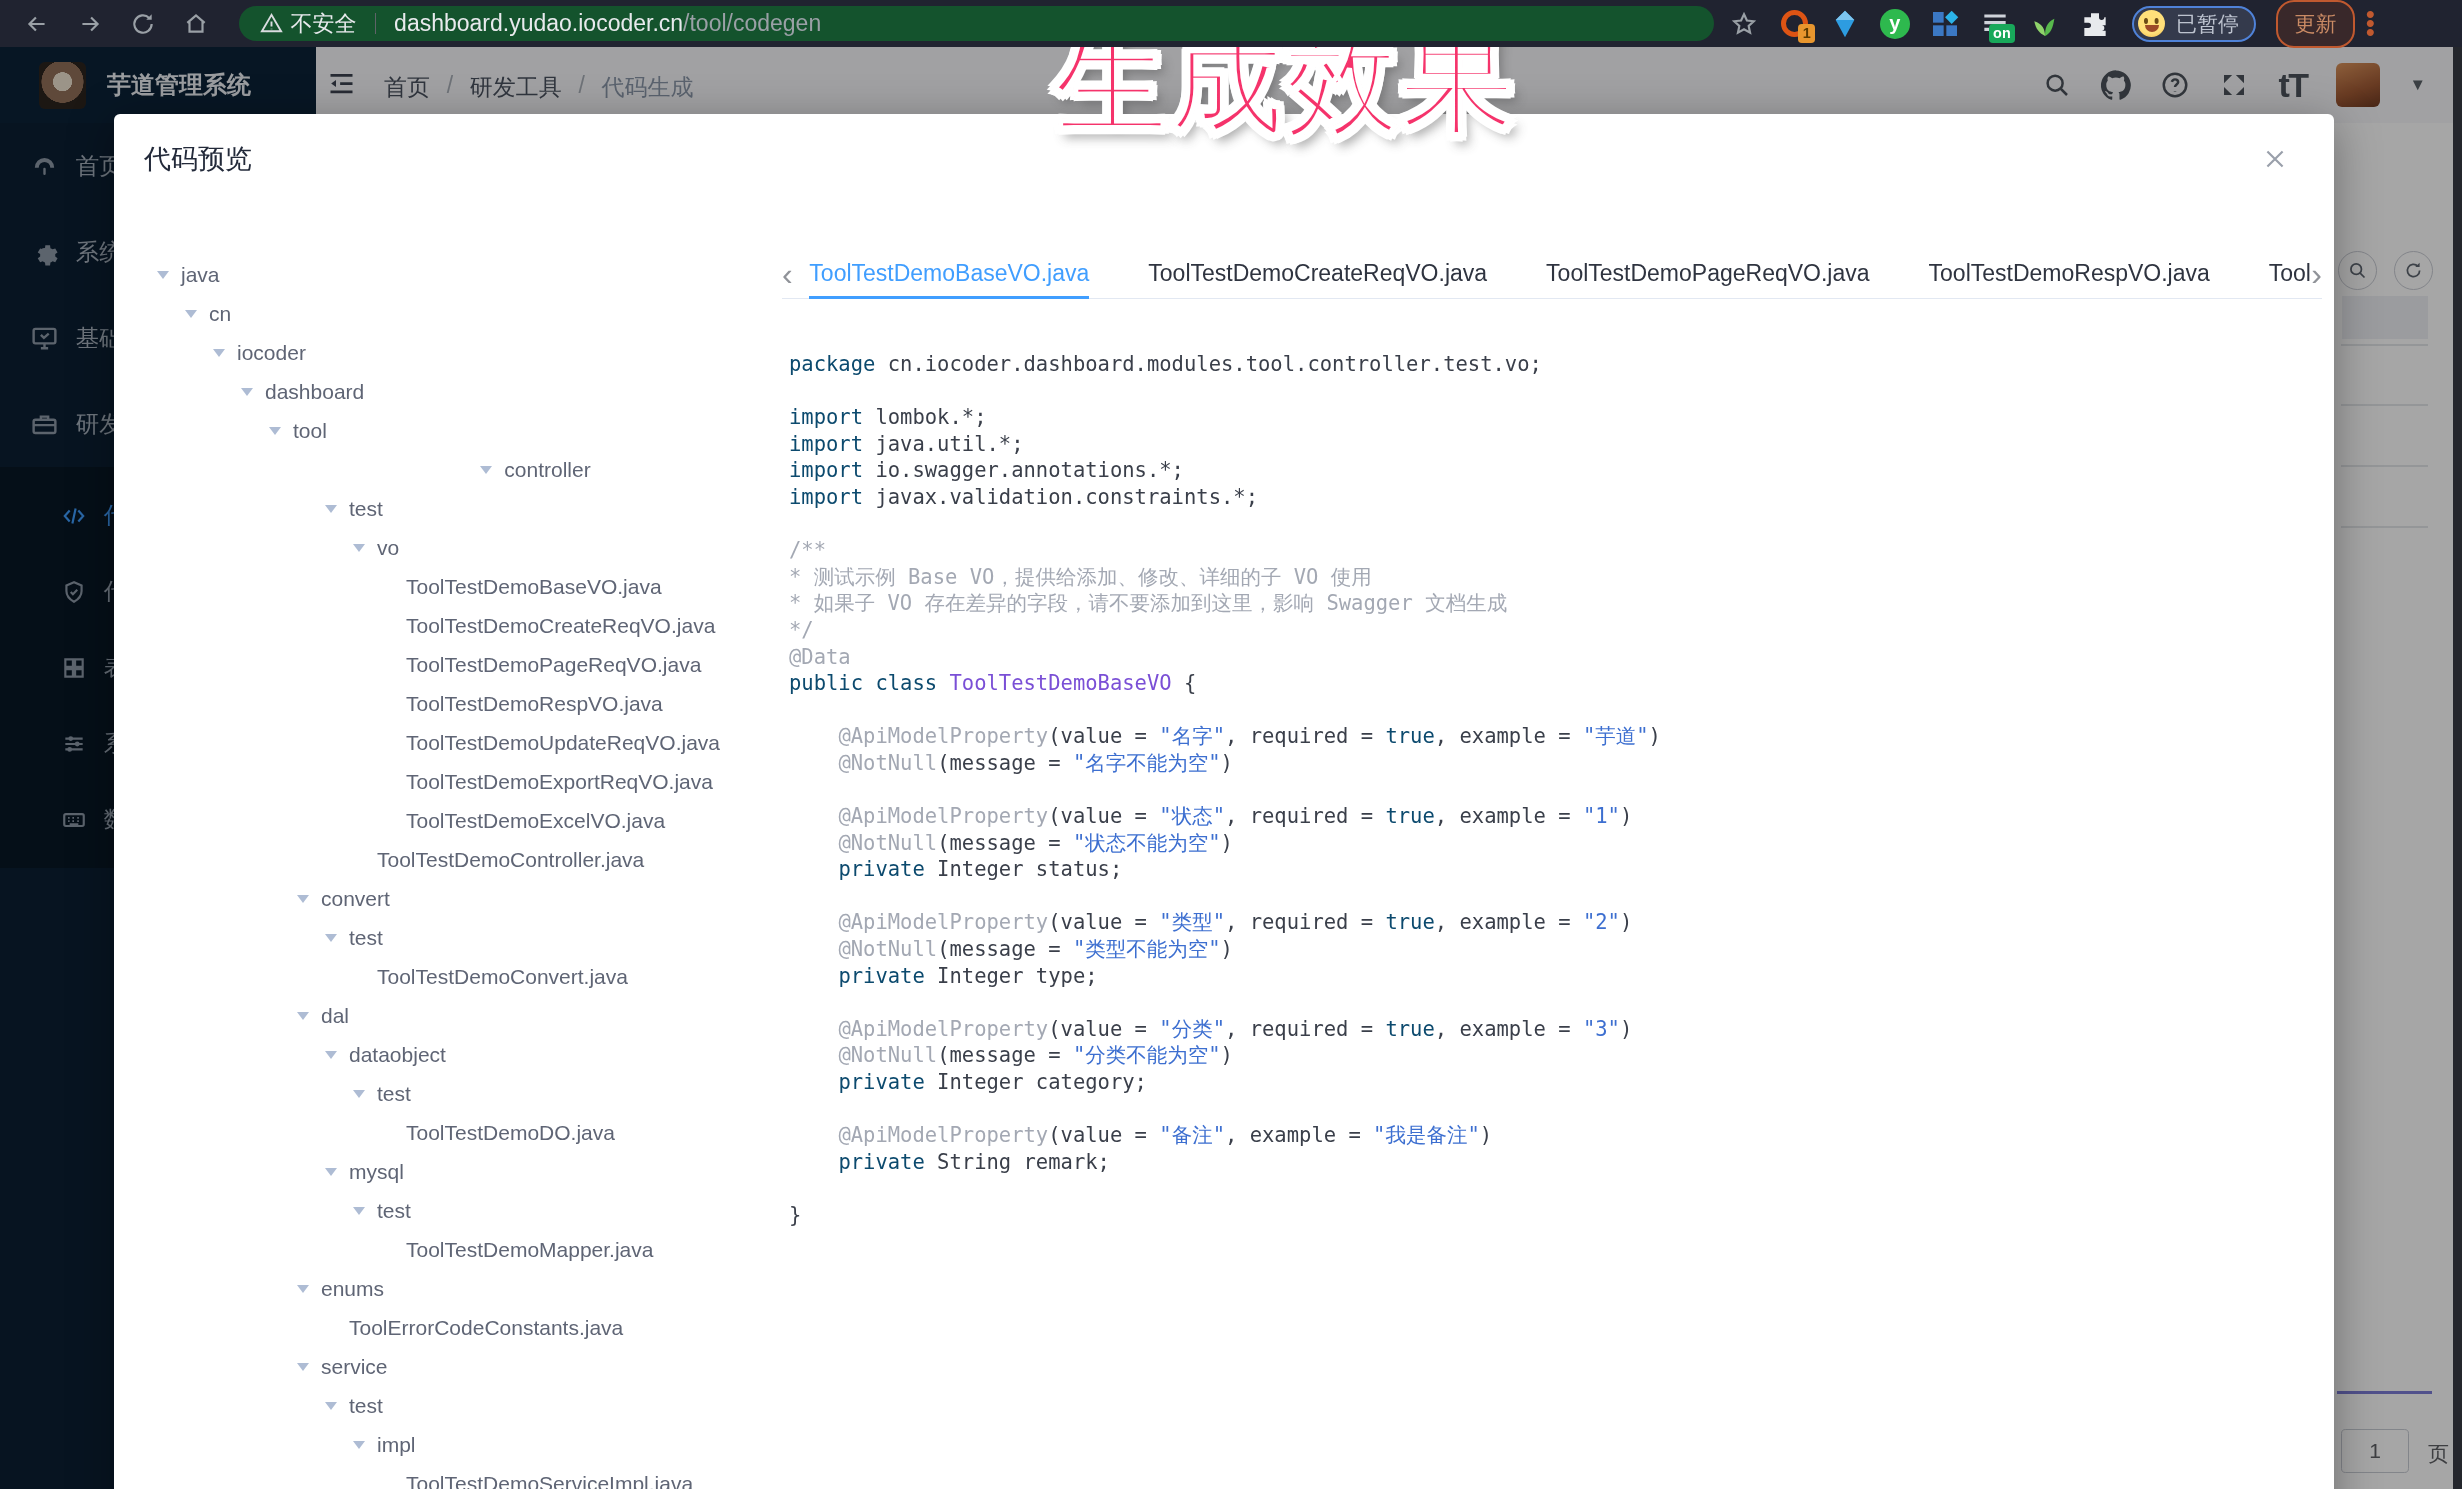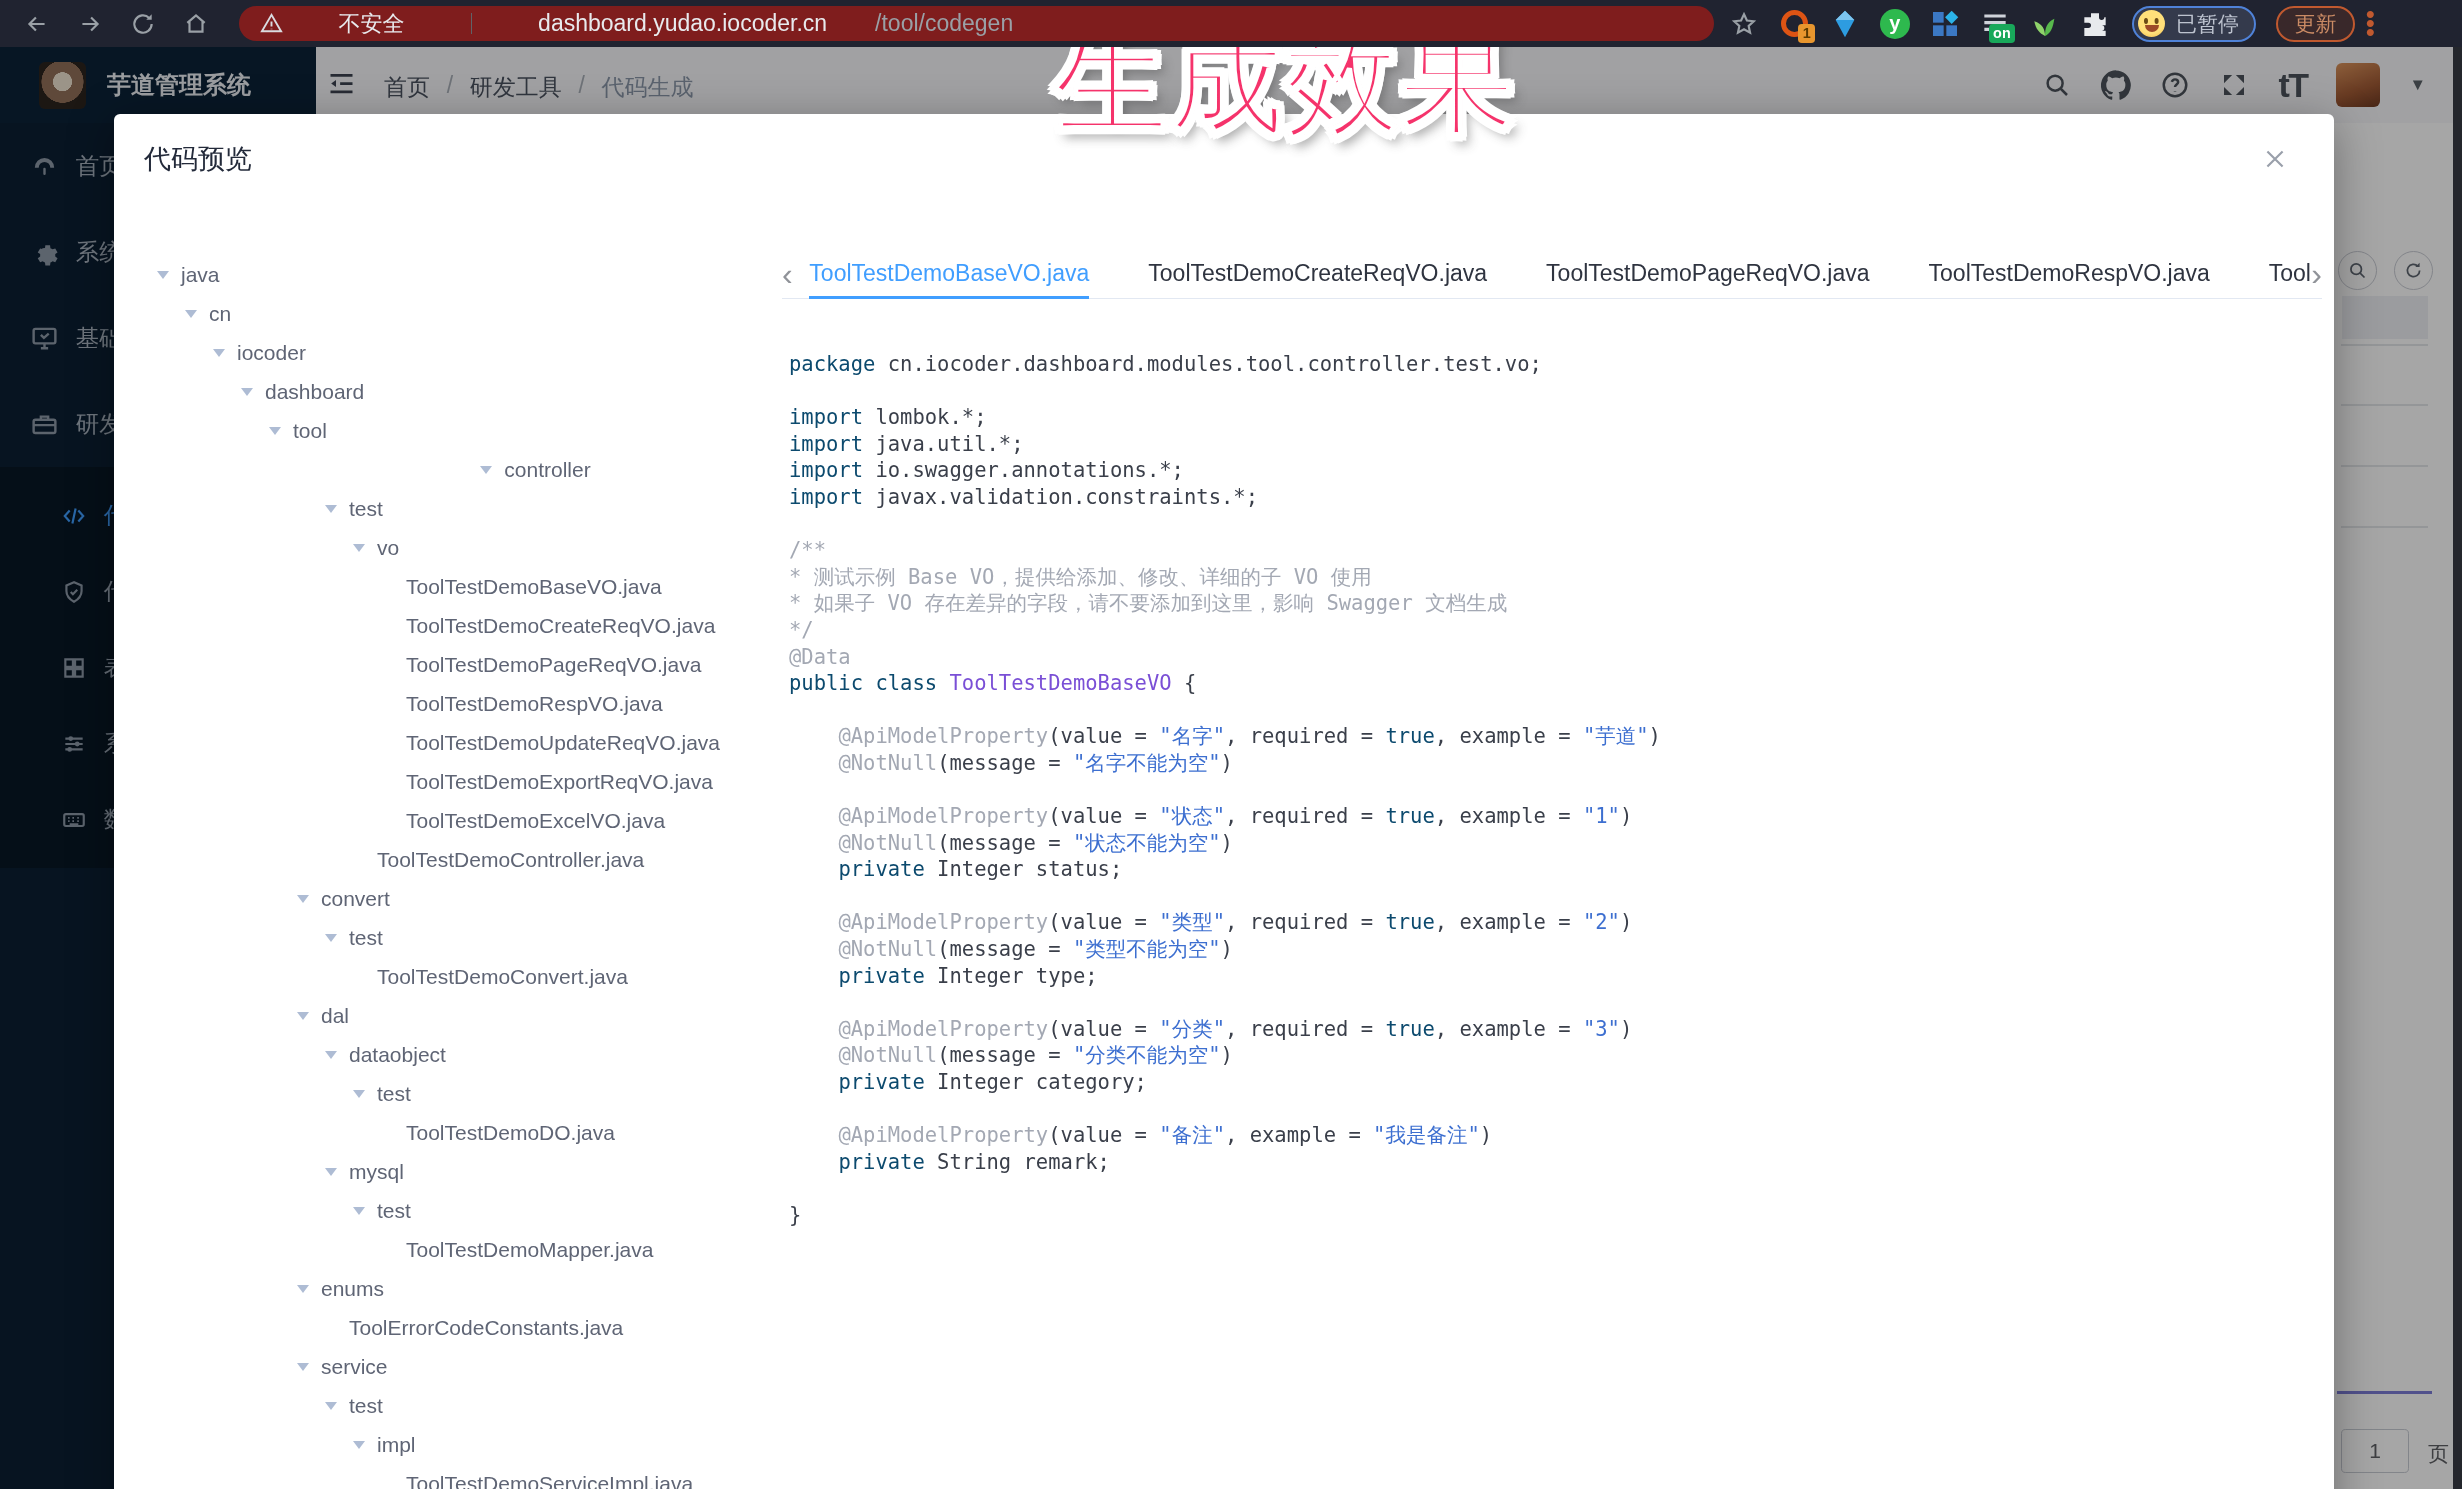--- a/index.html
+++ b/index.html
@@ -6,22 +6,22 @@
   html,body { background:#000; }
   #screen { position:relative; width:2462px; height:1490px; overflow:hidden;
             font-family:"Liberation Sans", sans-serif; background:#fff; }
 
   
   #chrome { position:absolute; left:0; top:0; width:2462px; height:47px;
             background:#202330; display:flex; align-items:center; z-index:300; }
   .nav-ico { width:33px; height:33px; margin-left:20px; color:#9aa0a6; display:flex;
              align-items:center; justify-content:center; flex:0 0 auto; }
   .nav-ico svg { width:26px; height:26px; }
-  #omnibox { height:35px; flex:0 0 auto; width:1475px; margin-left:27px; background:#7f1d1d;
-             border-radius:17.4px; display:flex; align-items:center; padding:0 21px;gap:48px; }
+  #omnibox { height:35px; flex:0 0 auto; width:1475px; margin-left:27px; background:#14532d;
+             border-radius:17.4px; display:flex; align-items:center; padding:0 21px; }
   #omnibox .warn { color:#dadce0; display:flex; align-items:center; }
   #omnibox .warn svg { width:23px; height:23px; margin-right:7.6px; }
   .sec-label { color:#e8eaed; font-size:22px; }
   .omni-div { width:1.5px; height:21px; background:#5f6368; margin:0 18px; }
   .url-host { color:#e8eaed; font-size:23px; }
   .url-path { color:#9aa0a6; font-size:23px; }
   .star { margin-left:13.7px; }
   .ext { width:32px; height:32px; margin-left:18px; position:relative; flex:0 0 auto;
          display:flex; align-items:center; justify-content:center; }
   .badge { position:absolute; right:-4.6px; bottom:-3px; font-size:14.4px; line-height:1;
@@ -30,21 +30,21 @@
   .b-green { background:#18a85a; }
   #profile-chip { height:36px; border:2.3px solid #4f82d8; border-radius:18px; background:#343a4c;
                   display:flex; align-items:center; padding:0 15px 0 4.6px; margin-left:21px; }
   #profile-chip .face { width:27px; height:27px; border-radius:50%;
         background:radial-gradient(circle at 50% 40%, #ffe07a 0 60%, #f4b73f 100%); position:relative; margin-right:10.6px;}
   #profile-chip .face:before { content:""; position:absolute; left:6px; top:8.3px; width:3.8px; height:6px;
         border-radius:50%; background:#6b4b16; box-shadow:10.6px 0 0 #6b4b16; }
   #profile-chip .face:after { content:""; position:absolute; left:6.8px; top:15px; width:13.7px; height:6.8px;
         border-radius:0 0 13.7px 13.7px; background:#9c4a28; }
   #profile-chip span { color:#bdc3cf; font-size:21px; }
-  #update-btn { height:36px; border:2.3px solid #c0592f; border-radius:18px; background:#39282a;
+  #update-btn { height:48px; border:2.3px solid #c0592f; border-radius:18px; background:#39282a;
                 color:#c98a64; font-size:21px; display:flex; align-items:center; padding:0 16.7px;
                 margin-left:20px; }
   #kebab { color:#c0592f; font-size:26px; margin:0 15px 0 10.6px; letter-spacing:0; line-height:0.35; text-align:center; }
 
   
   #app-header { position:absolute; left:0; top:47px; width:2462px; height:76px; background:#f7f8fa; z-index:5;text-decoration:underline; }
   #logo-block { position:absolute; left:0; top:0; width:316px; height:76px; background:#0b2238;
                 display:flex; align-items:center; }
   #logo-img { width:47px; height:47px; border-radius:6px; margin-left:39px; flex:0 0 auto;
       background:radial-gradient(circle at 50% 42%, #efe3d2 0 26%, #93705a 27% 58%, #2c241e 59%); }

